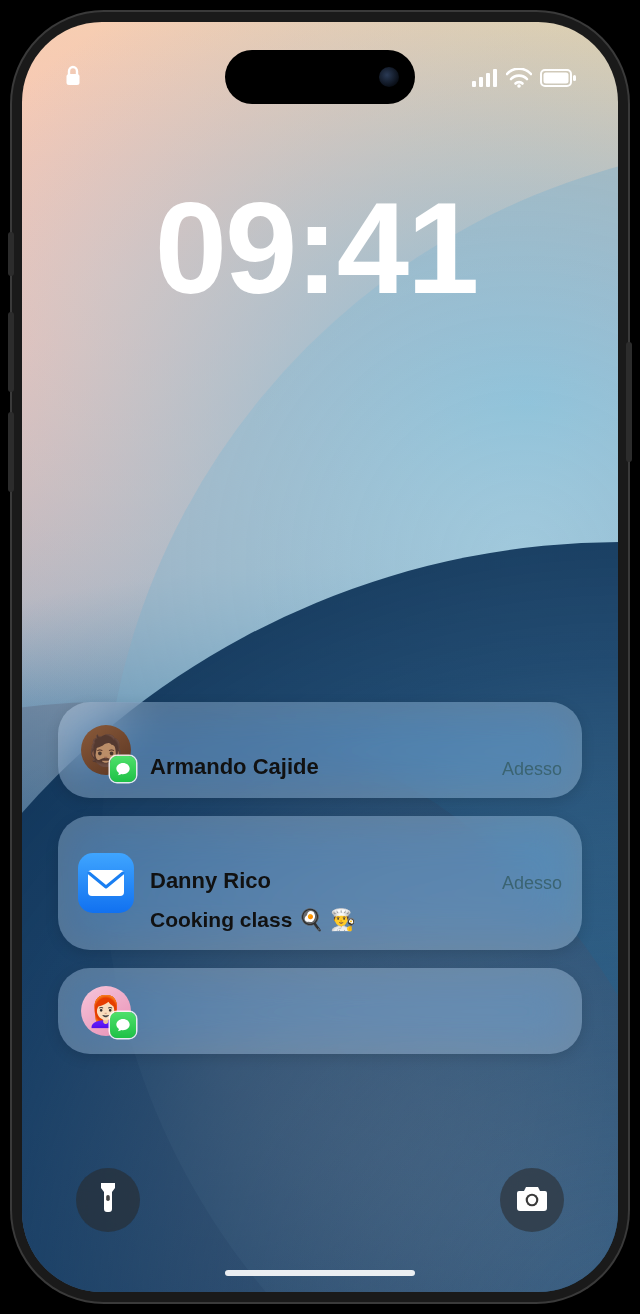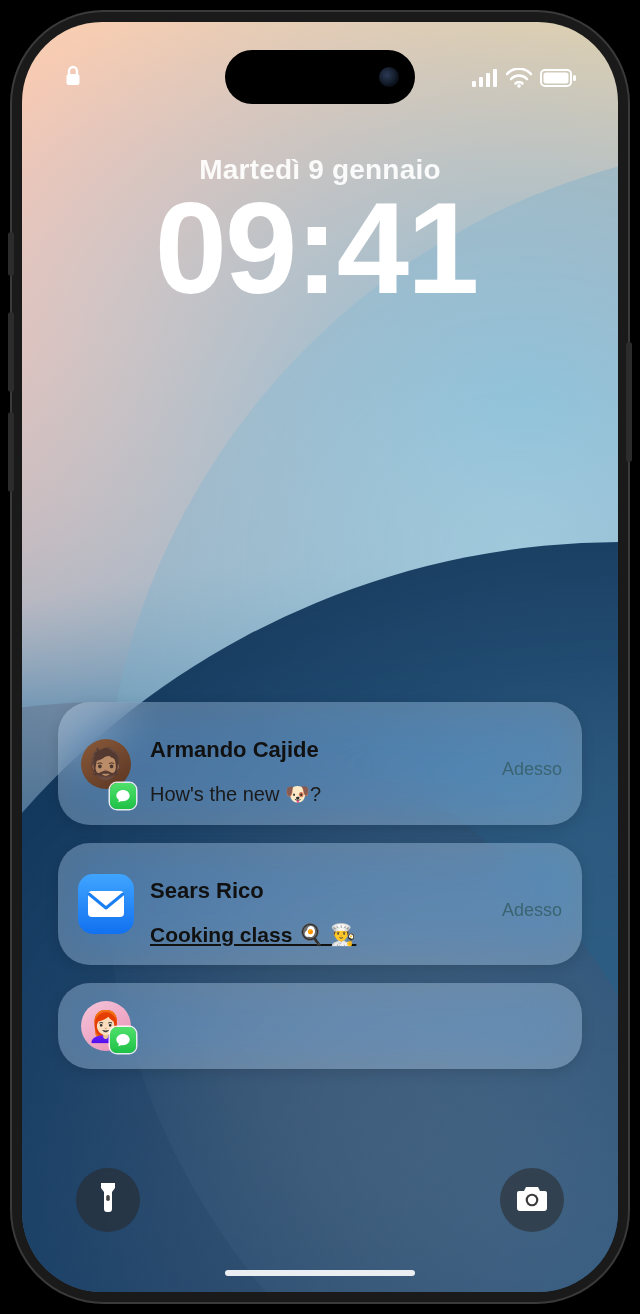--- a/index.html
+++ b/index.html
@@ -165,24 +165,24 @@
   .app-badge svg{ width:16px; height:16px; }
 
   .mail-icon {
     width: 60px; height: 60px;
     border-radius: 15px;
     background: linear-gradient(180deg,#3fa5ff,#1171f0);
     display:flex; align-items:center; justify-content:center;
   }
 
   .notif .content { flex:1; min-width:0; }
-  .notif .row1 { display:flex; align-items:center; justify-content:space-between; gap:10px; }
+  .notif .row1 { display:flex; align-items:flex-end; justify-content:space-between; gap:10px; }
   .notif .title { font-weight:700; font-size:22px; color:#111; }
   .notif .timestamp { font-size:18px; color:#3b6472; white-space:nowrap;margin-top:39px; }
-  .notif .subject { font-weight:700; font-size:21px; color:#111; margin-top:2px;text-decoration:underline; }
+  .notif .subject { font-weight:700; font-size:21px; color:#111; margin-top:14px; }
   .notif .body { font-size:20px; color:#1a1a1a; line-height:1.25; margin-top:2px; }
 
   
   .bottom-left, .bottom-right {
     position: absolute;
     bottom: 60px;
     width: 64px; height: 64px;
     border-radius: 50%;
     background: rgba(40,40,40,.55);
     -webkit-backdrop-filter: blur(12px);
@@ -256,57 +256,55 @@
         <span>
           <svg width="36" height="18" viewBox="0 0 36 18">
             <rect x="1" y="1" width="30" height="16" rx="4" fill="none" stroke="#fff" stroke-width="2"></rect>
             <rect x="3.5" y="3.5" width="25" height="11" rx="2.5" fill="#fff"></rect>
             <rect x="33" y="6" width="3" height="6" rx="1.5" fill="#fff"></rect>
           </svg>
         </span>
       </div>
     </div>
 
-    <div class="ls-date">Martedì 9 gennaio</div>
     <div class="ls-time">09:41</div>
 
     <div class="notif-stack">
 
       <div class="notif">
         <div class="icon-wrap">
           <div class="avatar brown">
             <span>🧔🏽</span>
           </div>
           <div class="app-badge">
             <svg viewBox="0 0 24 24">
                 <path fill="#fff" d="M12 3C6.5 3 2 6.8 2 11.4c0 2.6 1.5 5 3.9 6.5-.2 1-.8 2.5-1.7 3.6 1.9-.2 3.9-1.1 5.1-1.9.8.2 1.7.3 2.7.3 5.5 0 10-3.8 10-8.5S17.5 3 12 3z"></path>
               </svg>
           </div>
         </div>
         <div class="content">
           <div class="row1">
             <div class="title">Armando Cajide</div>
             <div class="timestamp">Adesso</div>
           </div>
-          <div class="body">How's the new 🐶?</div>
         </div>
       </div>
 
       <div class="notif">
         <div class="icon-wrap">
           <div class="mail-icon">
             <svg width="40" height="30" viewBox="0 0 40 30">
               <rect x="2" y="2" width="36" height="26" rx="4" fill="#fff"></rect>
               <path d="M3 5 L20 19 L37 5" stroke="#1a7ff2" stroke-width="3" fill="none" stroke-linecap="round" stroke-linejoin="round"></path>
             </svg>
           </div>
         </div>
         <div class="content">
           <div class="row1">
-            <div class="title">Sears Rico</div>
+            <div class="title">Danny Rico</div>
             <div class="timestamp">Adesso</div>
           </div>
           <div class="subject">Cooking class 🍳 👨‍🍳</div>
         </div>
       </div>
 
       <div class="notif">
         <div class="icon-wrap">
           <div class="avatar pink">
             <span>👩🏻‍🦰</span>

